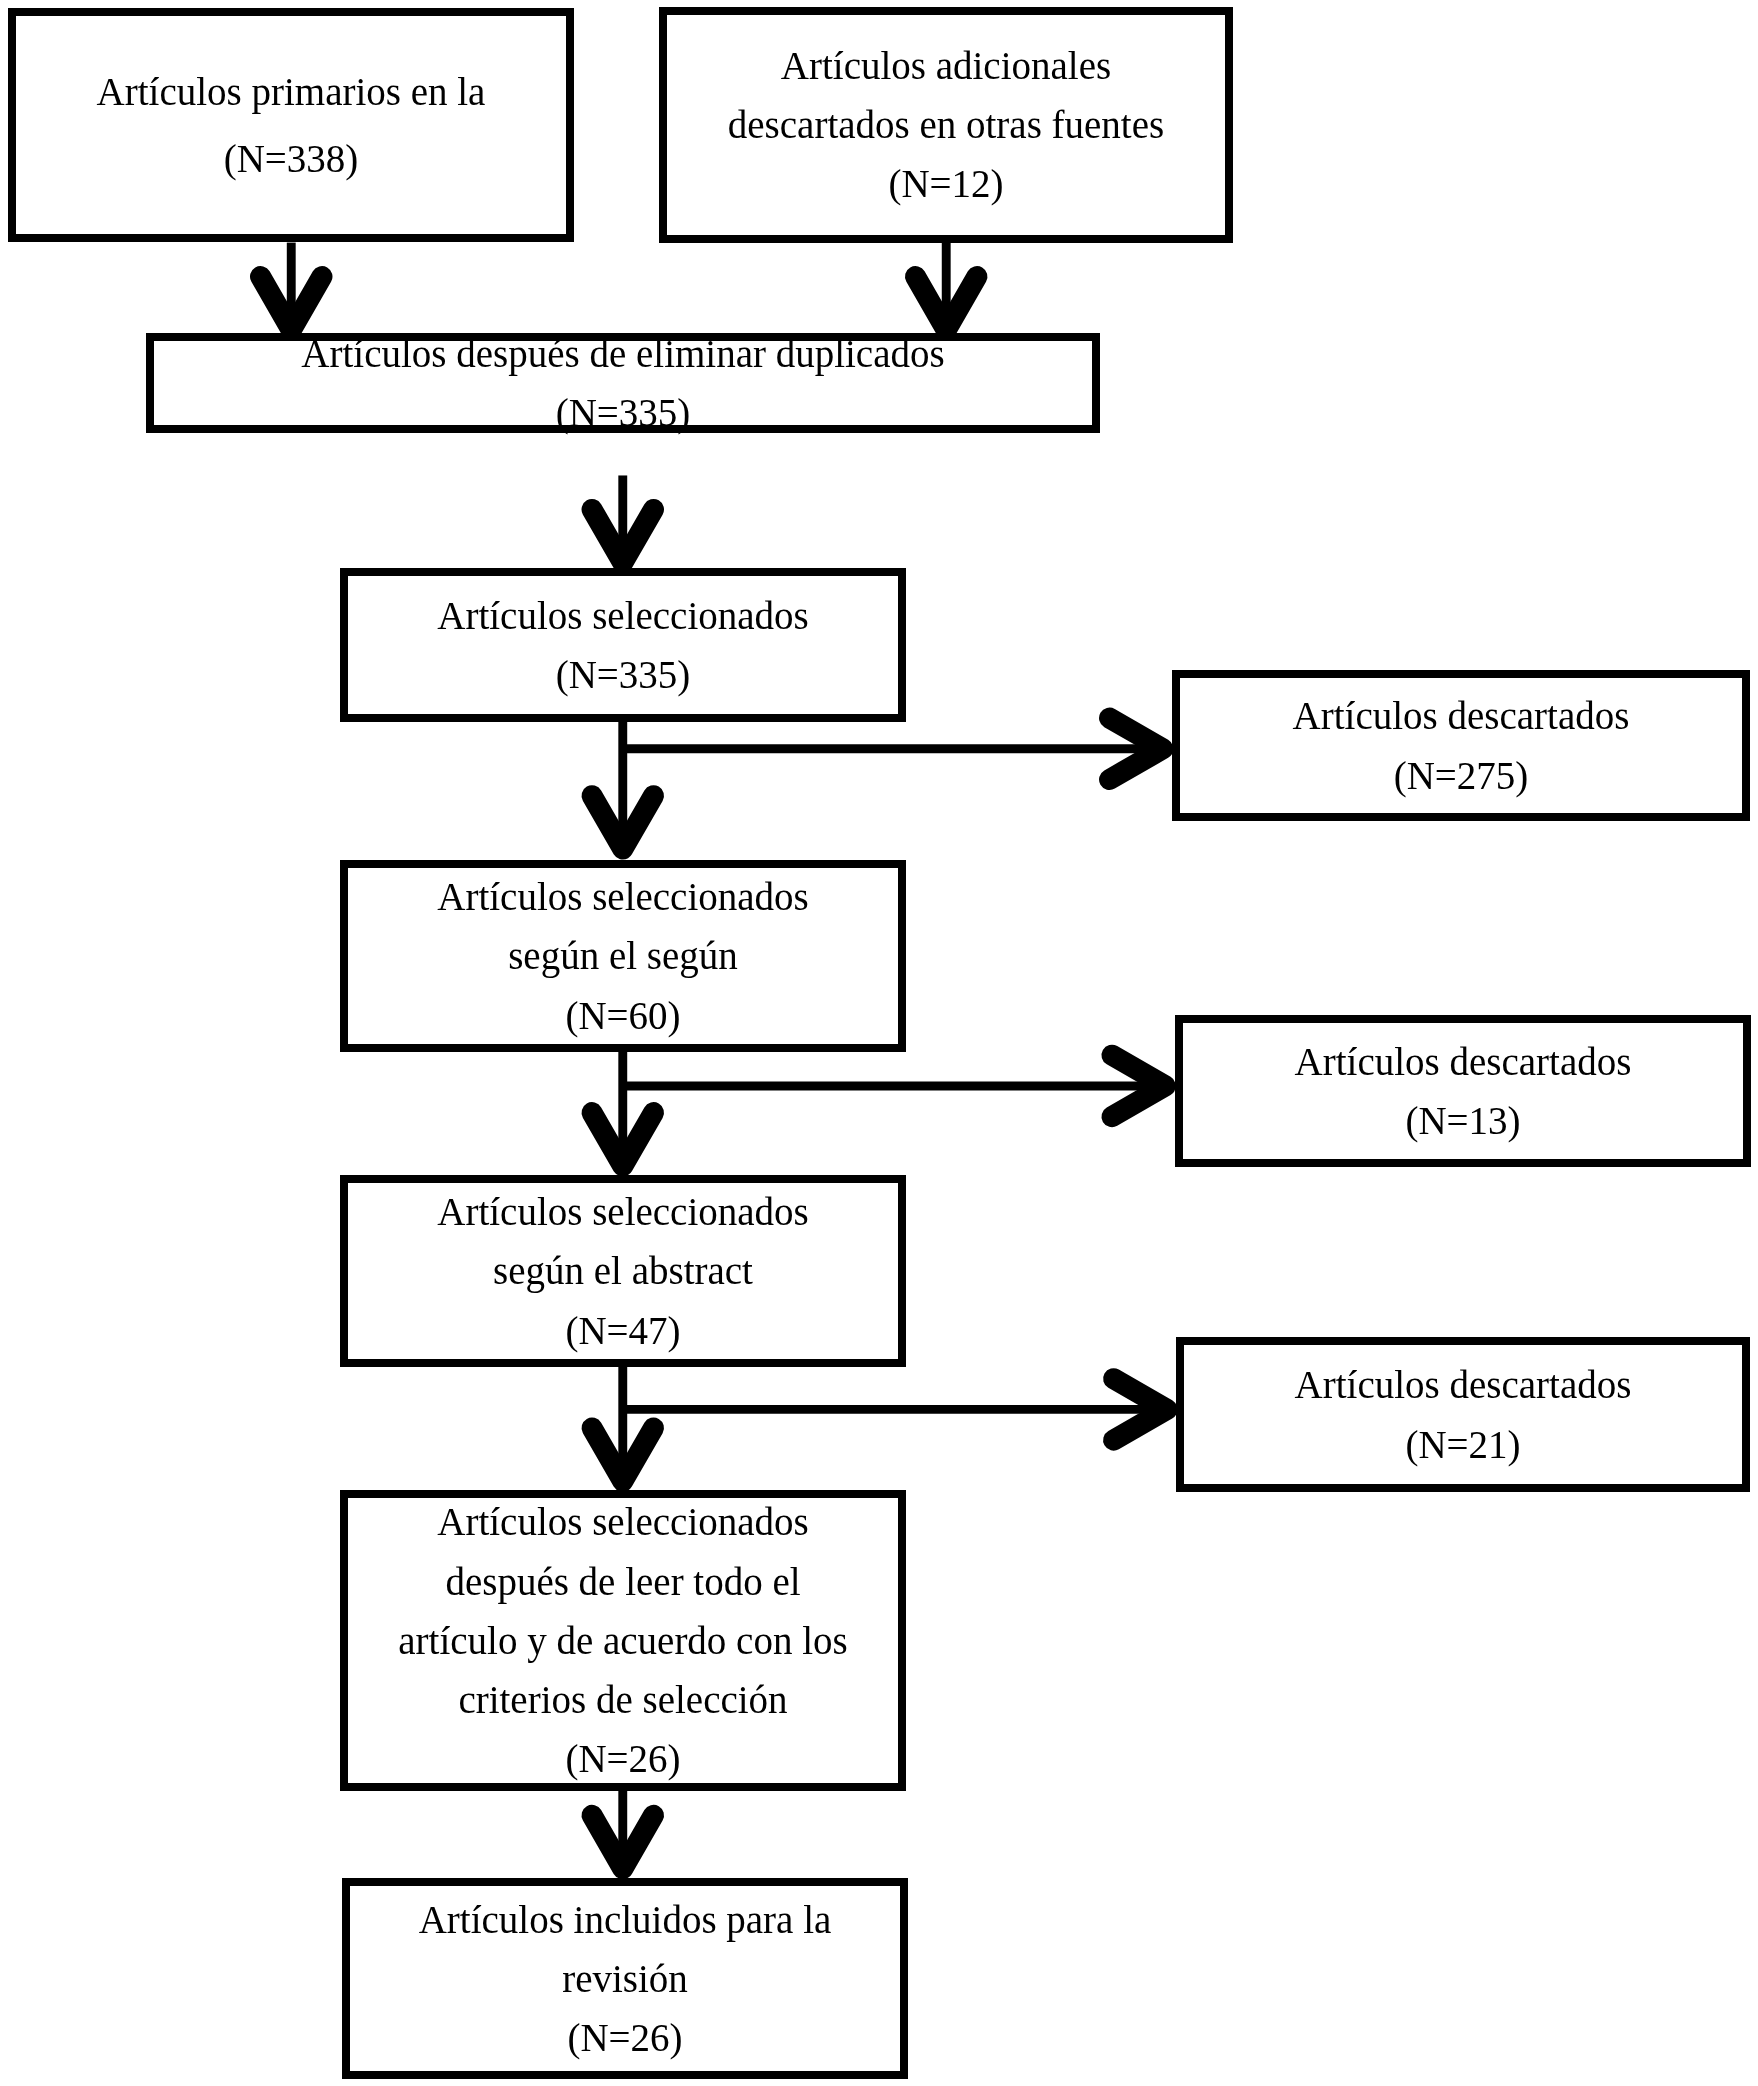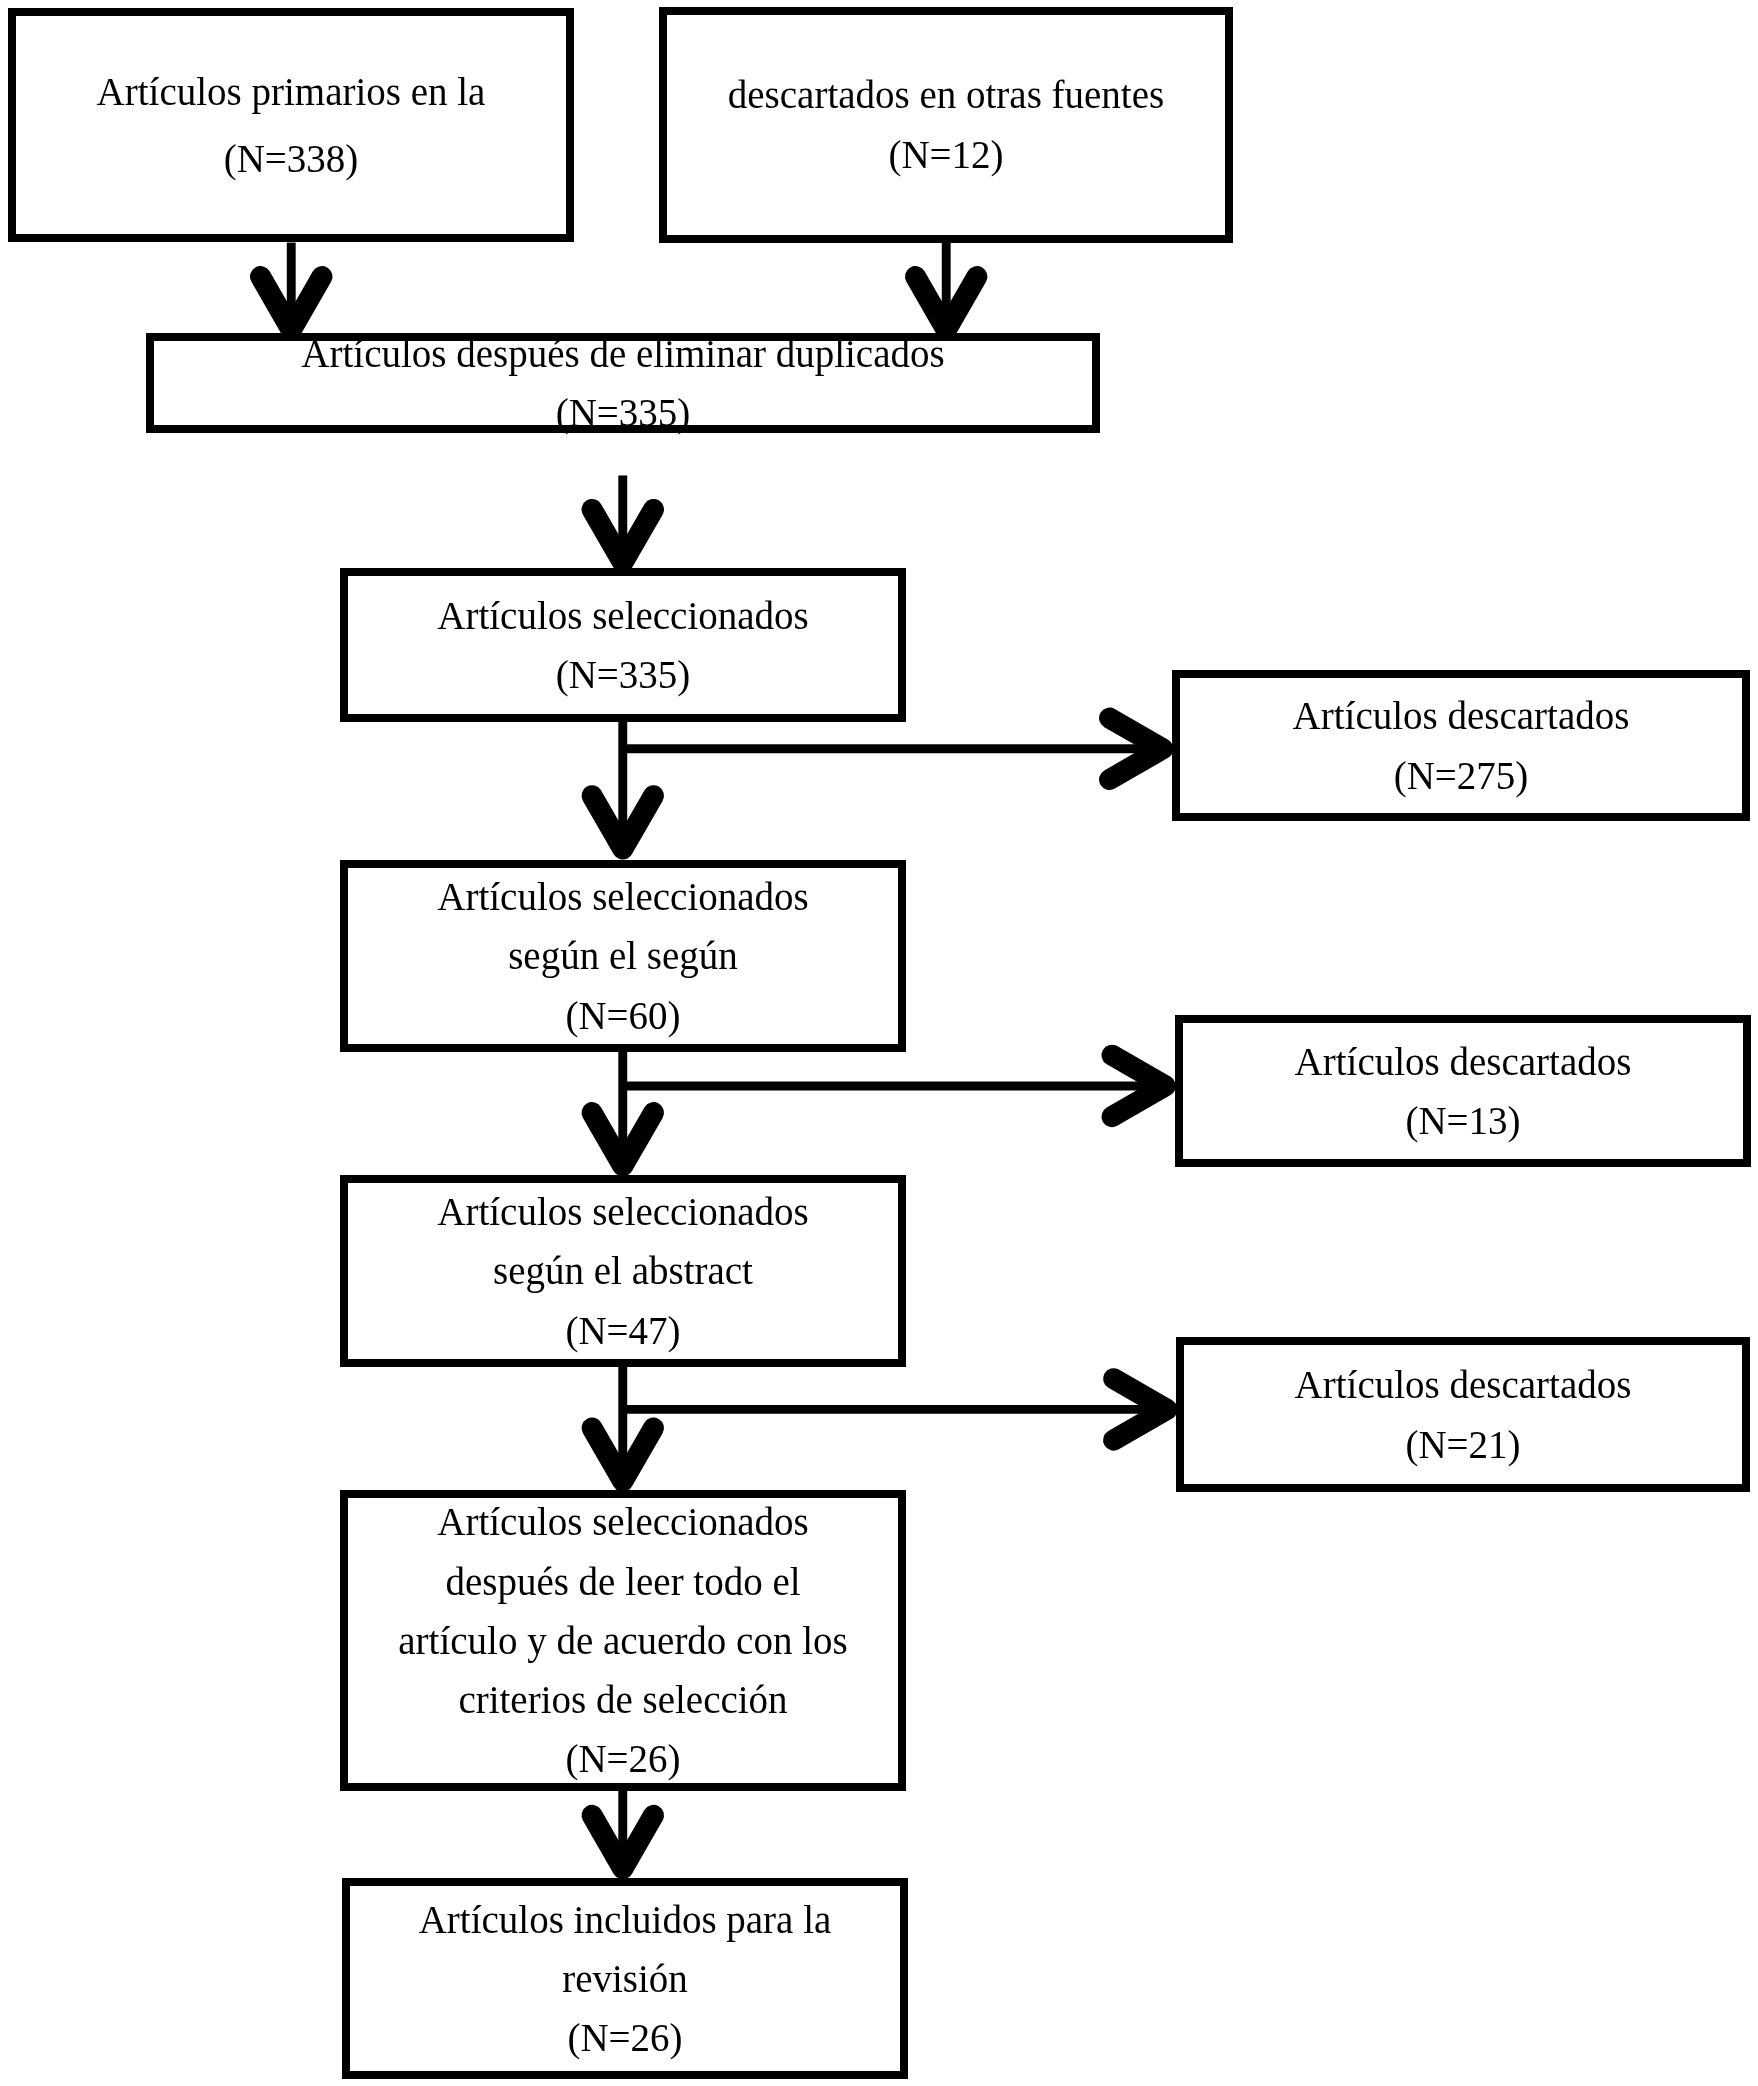--- a/index.html
+++ b/index.html
@@ -103,20 +103,21 @@
       <path class="head" d="M 732 2245 L 770 2311 L 808 2245"></path>
     </g>
   </svg>
 
   <div class="box" style="left:8px; top:8px; width:566px; height:234px;gap:8px;">
     <span class="line">Artículos primarios en la</span>
     <span class="line">(N=338)</span>
   </div>
 
   <div class="box" style="left:659px; top:6.5px; width:574px; height:236px;">
+    <span class="line">Artículos adicionales</span>
     <span class="line">descartados en otras fuentes</span>
     <span class="line">(N=12)</span>
   </div>
 
   <div class="box" style="left:146px; top:333px; width:954px; height:100px;">
     <span class="line">Artículos después de eliminar duplicados</span>
     <span class="line">(N=335)</span>
   </div>
 
   <div class="box" style="left:340px; top:568px; width:566px; height:154px;">

